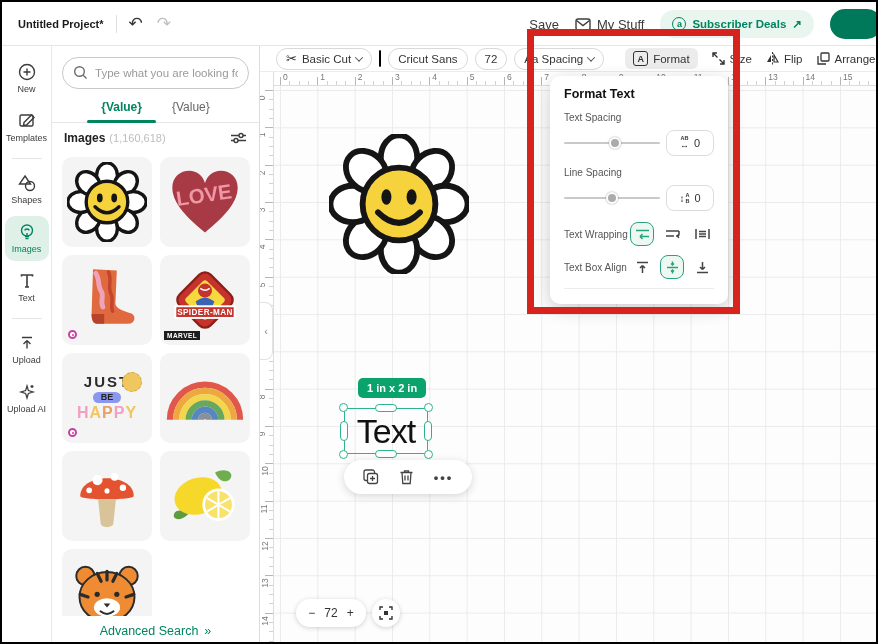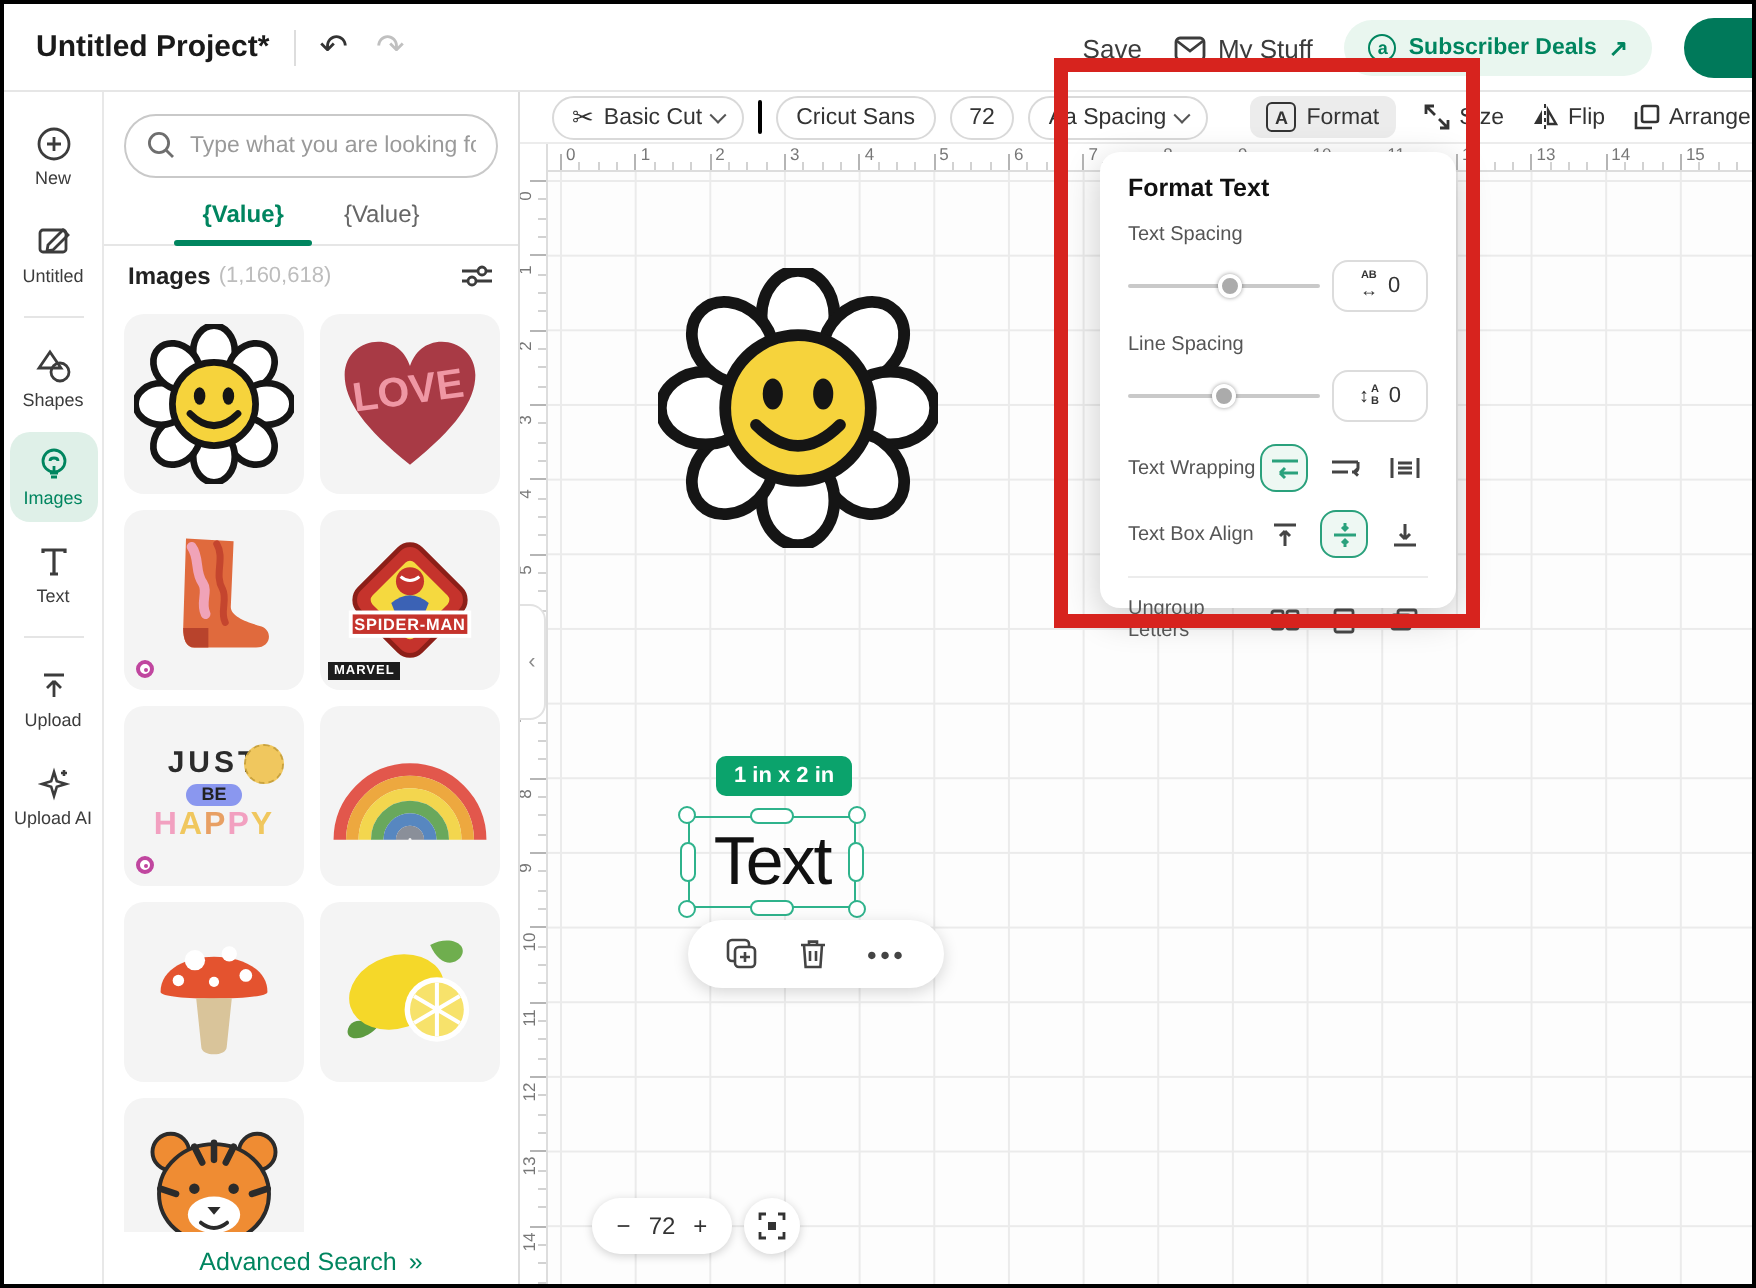--- a/index.html
+++ b/index.html
@@ -3,25 +3,25 @@
 <meta charset="utf-8">
 <style>
   * { margin:0; padding:0; box-sizing:border-box; }
   body { background:#888; font-family:"Liberation Sans", sans-serif; }
   .frame { position:relative; width:878px; height:644px; background:#fff;
            border:2px solid #000; overflow:hidden; font-family:"Liberation Sans", sans-serif; }
 
   
   .topbar { position:absolute; left:0; top:0; width:100%; height:44px; background:#fff;
             border-bottom:1px solid #e6e6e6; display:flex; align-items:center; padding:0 0 0 16px; }
-  .tb-title { font-size:15px; font-weight:bold; color:#1a1a1a; }
+  .tb-title { font-size:11px; font-weight:bold; color:#1a1a1a; }
   .tb-sep { width:1px; height:18px; background:#ddd; margin:0 12px; }
   .tb-undo { font-size:17px; color:#333; cursor:pointer; }
   .tb-redo { font-size:17px; color:#c0c0c0; margin-left:14px; }
-  .tb-right { position:absolute; right:0; top:0; height:44px; display:flex; align-items:center; gap:16px; padding-right:4px; }
+  .tb-right { position:absolute; right:0; top:0; height:44px; display:flex; align-items:center; gap:16px; padding-right:16px; }
   .tb-save { font-size:13px; color:#3c3c3c; }
   .tb-mystuff { display:flex; align-items:center; gap:6px; font-size:13px; color:#3c3c3c; }
   .deals-pill { display:flex; align-items:center; gap:6px; background:#e9f6ef; border-radius:15px;
                 height:28px; padding:0 12px; color:#00855f; font-size:11.5px; font-weight:bold; }
   .access-a { display:inline-flex; align-items:center; justify-content:center; width:14px; height:14px;
               border:1.4px solid #00855f; border-radius:50%; font-size:9px; font-weight:bold; }
   .makeit-btn { width:52px; height:30px; background:#00795a; border-radius:15px; margin-right:-22px; }
 
   
   .iconbar { position:absolute; left:0; top:44px; width:50px; height:600px; background:#fff;
@@ -209,21 +209,21 @@
         <circle cx="9" cy="9" r="7.5"></circle>
           <path d="M9 5.5v7M5.5 9h7"></path>
       </svg>
       <span>New</span>
     </div>
     <div class="side-item">
       <svg width="18" height="18" viewBox="0 0 18 18" fill="none" stroke-width="1.4">
         <rect x="2" y="3" width="13" height="11" rx="1.5"></rect>
           <path d="M6 10.5 L13.5 3 L16 5.5 L8.5 13 L5.5 13.5 Z"></path>
       </svg>
-      <span>Untitled</span>
+      <span>Templates</span>
     </div>
     <div class="side-div"></div>
     <div class="side-item">
       <svg width="18" height="18" viewBox="0 0 18 18" fill="none" stroke-width="1.4">
         <path d="M7 2 L12.5 10 H1.5 Z"></path>
           <circle cx="12" cy="12" r="4.5"></circle>
       </svg>
       <span>Shapes</span>
     </div>
     <div class="side-item active">
@@ -720,39 +720,16 @@
         <span class="pbtn">
           <svg width="13" height="13" viewBox="0 0 13 13" fill="none" stroke="#444" stroke-width="1.5">
             <path d="M1 11.5h11M6.5 1v7.5M6.5 8.5 L4 6M6.5 8.5 L9 6"></path>
           </svg>
         </span>
       </span>
     </div>
 
     <div class="pop-div"></div>
 
-    <div class="opt-row">
-      <span class="pop-label">Ungroup Letters</span>
-      <span class="opt-btns">
-        <span class="pbtn">
-          <svg width="15" height="12" viewBox="0 0 15 12" fill="none" stroke="#444" stroke-width="1.4">
-            <rect x="1" y="1.5" width="5.5" height="9" rx="1"></rect>
-              <rect x="8.5" y="1.5" width="5.5" height="9" rx="1"></rect>
-          </svg>
-        </span>
-        <span class="pbtn">
-          <svg width="12" height="13" viewBox="0 0 12 13" fill="none" stroke="#444" stroke-width="1.4">
-            <rect x="1.5" y="1" width="9" height="4.8" rx="1"></rect>
-              <rect x="1.5" y="7.2" width="9" height="4.8" rx="1"></rect>
-          </svg>
-        </span>
-        <span class="pbtn">
-          <svg width="14" height="12" viewBox="0 0 14 12" fill="none" stroke="#444" stroke-width="1.4">
-            <path d="M4 3.5V2a1 1 0 0 1 1-1h7a1 1 0 0 1 1 1v5a1 1 0 0 1-1 1h-1.5"></path>
-            <rect x="1" y="3.5" width="9" height="7" rx="1"></rect>
-          </svg>
-        </span>
-      </span>
-    </div>
   </div>
 
   <div class="red-rect"></div>
 </div>
 
 </body></html>

